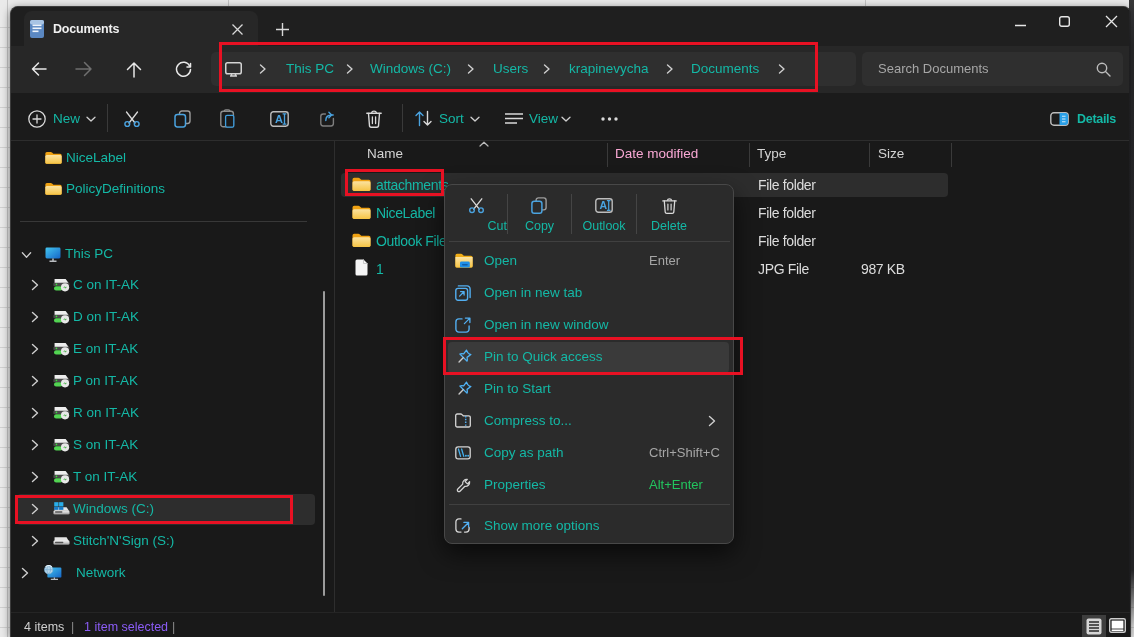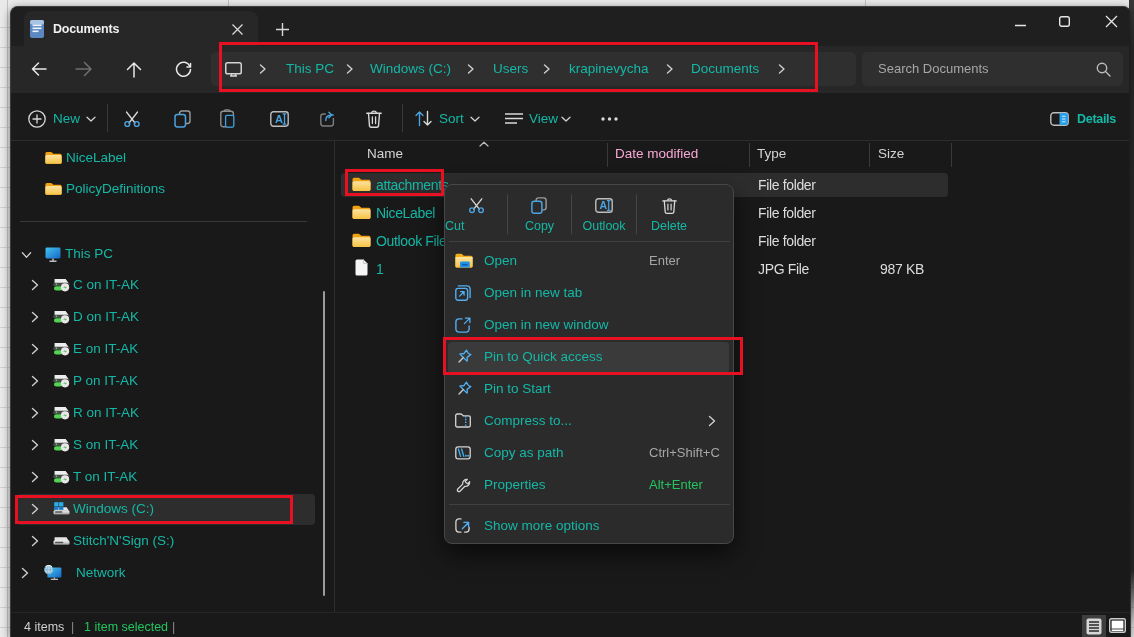--- a/index.html
+++ b/index.html
@@ -394,26 +394,26 @@
       <use href="#folder"></use>
     </svg>
   <div class="t ft" style="left:365px;top:225px">Outlook File</div>
   <div class="t ft" style="left:747px;top:225px;color:#dcdcdc">File folder</div>
   <svg class="ic" style="left:344px;top:252px" width="13" height="17">
       <path d="M0.5 2 A1.5 1.5 0 0 1 2 0.5 H8.5 L12.5 4.5 V15 A1.5 1.5 0 0 1 11 16.5 H2 A1.5 1.5 0 0 1 0.5 15 Z" fill="#f5f5f5"></path>
       <path d="M8.5 0.5 L8.5 4.5 H12.5" fill="none" stroke="#c9c9c9" stroke-width="1"></path>
     </svg>
   <div class="t ft" style="left:365px;top:253px">1</div>
   <div class="t ft" style="left:747px;top:253px;color:#dcdcdc">JPG File</div>
-  <div class="t ft" style="left:850px;top:253px;color:#dcdcdc;width:82px;text-align:center">987 KB</div>
+  <div class="t ft" style="left:850px;top:253px;color:#dcdcdc;width:82px;text-align:left">987 KB</div>
 
   <div class="ab" style="left:0px;top:605px;width:1121px;height:1px;background:#252525"></div>
   <div class="t" style="left:13px;top:611px;font-size:12.5px;color:#cfcfcf">4 items</div>
   <div class="t" style="left:60px;top:611px;font-size:12.5px;color:#8a8a8a">|</div>
-  <div class="t" style="left:73px;top:611px;font-size:12.5px;color:#22c55e">1 item selected</div>
+  <div class="t" style="left:73px;top:611px;font-size:12.5px;color:#8b5cf6">1 item selected</div>
   <div class="t" style="left:161px;top:611px;font-size:12.5px;color:#8a8a8a">|</div>
   <div class="ab" style="left:1071px;top:608px;width:24px;height:23px;background:#3e3e3e"></div>
   <div class="ic" style="left:1075px;top:611px">
       <svg width="16" height="17">
         <rect x="0.5" y="0.5" width="15" height="16" rx="2" fill="#d6d6d6"></rect>
         <path d="M3 4 H13 M3 7 H13 M3 10 H13 M3 13 H13" stroke="#2a2a2a" stroke-width="1.5"></path>
       </svg>
     </div>
   <div class="ic" style="left:1098px;top:611px">
       <svg width="17" height="15">
@@ -426,21 +426,21 @@
     <div class="sep-v" style="left:62px;top:9px;height:40px"></div>
     <div class="sep-v" style="left:126px;top:9px;height:40px"></div>
     <div class="sep-v" style="left:191px;top:9px;height:40px"></div>
     <div class="ic" style="left:23px;top:12px">
         <svg width="17" height="17">
           <path d="M3.2 1.8 L11.3 12.2 M13.8 1.8 L5.7 12.2" stroke="#d9d9d9" stroke-width="1.3" stroke-linecap="round"></path>
           <circle cx="4" cy="13.2" r="2.3" fill="none" stroke="#4aa3e0" stroke-width="1.4"></circle>
           <circle cx="13" cy="13.2" r="2.3" fill="none" stroke="#4aa3e0" stroke-width="1.4"></circle>
         </svg>
       </div>
-    <div class="t" style="left:0;top:32px;width:62px;text-align:left;font-size:12.5px">Cut</div>
+    <div class="t" style="left:0;top:32px;width:62px;text-align:right;font-size:12.5px">Cut</div>
     <div class="ic" style="left:86px;top:12px">
         <svg width="16" height="17">
           <rect x="5.1" y="0.9" width="10" height="12" rx="2.3" fill="none" stroke="#9c9c9c" stroke-width="1.4"></rect>
           <rect x="0.9" y="4.3" width="10" height="12" rx="2.3" fill="#2b2b2b" stroke="#4aa3e0" stroke-width="1.5"></rect>
         </svg>
       </div>
     <div class="t" style="left:62px;top:32px;width:65px;text-align:center;font-size:12.5px">Copy</div>
     <div class="ic" style="left:150px;top:13px">
         <svg width="18" height="15">
           <rect x="0.8" y="0.8" width="16.4" height="13.4" rx="2.5" fill="none" stroke="#bdbdbd" stroke-width="1.4"></rect>

